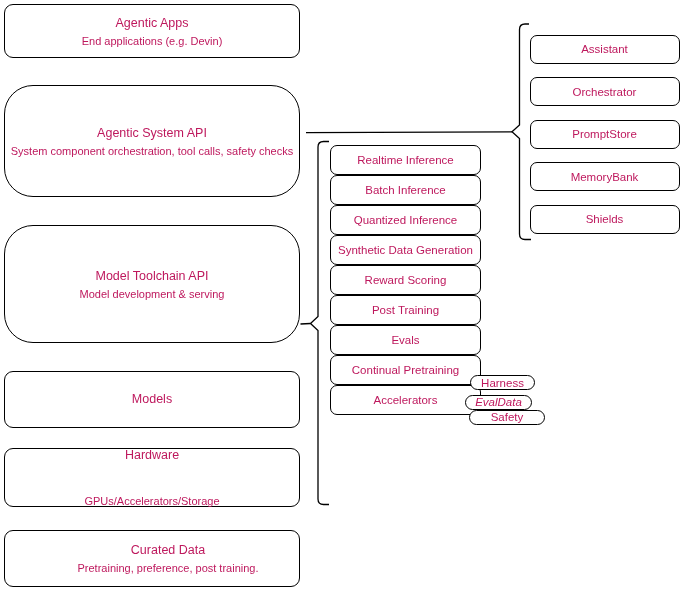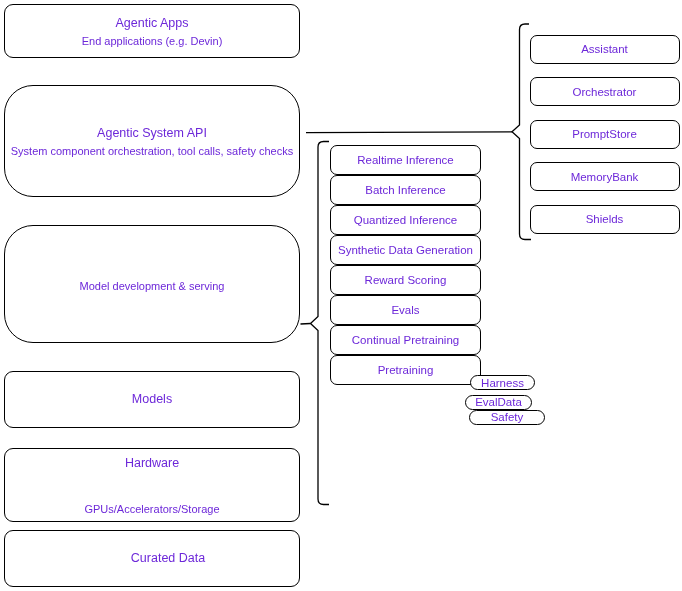--- a/index.html
+++ b/index.html
@@ -2,21 +2,21 @@
 <html><head>
 <meta charset="utf-8">
 <style>
   html, body { margin: 0; padding: 0; background: #ffffff; }
   .canvas {
     position: relative;
     width: 682px;
     height: 591px;
     background: #ffffff;
     font-family: "Liberation Sans", "DejaVu Sans", sans-serif;
-    color: #6d28d9;
+    color: #be185d;
     overflow: hidden;
   }
   svg.overlay {
     position: absolute;
     left: 0; top: 0;
     width: 682px; height: 591px;
     pointer-events: none;
   }
   .stackbox {
     position: absolute;
@@ -33,21 +33,21 @@
   }
   .stackbox .title   { font-size: 12.5px; line-height: 15px; white-space: nowrap; }
   .stackbox .subtitle{ font-size: 11px;  line-height: 12px; margin-top: 4px; white-space: nowrap; }
   .r-small { border-radius: 9px; }
   .r-big   { border-radius: 29px; }
 
   .s0 { top: 4px;   height: 54px; }
   .s1 { top: 85px;  height: 112px; }
   .s2 { top: 225px; height: 118px; }
   .s3 { top: 371px; height: 57px; }
-  .s4 { top: 448px; height: 74px; gap: 28px; }
+  .s4 { top: 448px; height: 59px; gap: 28px; }
   .s5 { top: 530px; height: 57px; padding-left: 32px; }
 
   .mid-col {
     position: absolute;
     left: 330px; top: 145px;
     width: 151px;
     display: flex;
     flex-direction: column;
     gap: 0;
   }
@@ -81,21 +81,21 @@
     border-radius: 8px;
     background: #ffffff;
     display: flex;
     align-items: center;
     justify-content: center;
     font-size: 11.5px;
     white-space: nowrap;
     z-index: 3;
   }
   .pill-harness  { left: 470px; top: 375px;   width: 65px; }
-  .pill-evaldata { left: 465px; top: 394.5px; width: 67px; }
+  .pill-evaldata { left: 465px; top: 394.5px; width: 67px; font-style: italic; }
   .pill-safety   { left: 469px; top: 409.5px; width: 76px; text-align: right; }
 </style>
 </head>
 <body>
 
 <div class="canvas">
 
   <svg class="overlay" viewBox="0 0 682 591">
 
     <path d="M 306 132.6 L 512 131.8" stroke="#000000" stroke-width="1.3" fill="none"></path>
@@ -109,42 +109,45 @@
 
   <div class="stackbox s0 r-small">
     <div class="title">Agentic Apps</div>
     <div class="subtitle">End applications (e.g. Devin)</div>
   </div>
   <div class="stackbox s1 r-big">
     <div class="title">Agentic System API</div>
     <div class="subtitle">System component orchestration, tool calls, safety checks</div>
   </div>
   <div class="stackbox s2 r-big">
+    <div class="title">Model Toolchain API</div>
     <div class="subtitle">Model development &amp; serving</div>
   </div>
   <div class="stackbox s3 r-small">
     <div class="title">Models</div>
   </div>
   <div class="stackbox s4 r-small">
     <div class="title">Hardware</div>
     <div class="subtitle">GPUs/Accelerators/Storage</div>
   </div>
   <div class="stackbox s5 r-small">
     <div class="title">Curated Data</div>
+    <div class="subtitle">Pretraining, preference, post training.</div>
   </div>
 
   <div class="mid-col">
     <div class="node">Realtime Inference</div>
     <div class="node">Batch Inference</div>
     <div class="node">Quantized Inference</div>
     <div class="node">Synthetic Data Generation</div>
     <div class="node">Reward Scoring</div>
+    <div class="node">Post Training</div>
     <div class="node">Evals</div>
     <div class="node">Continual Pretraining</div>
-    <div class="node">Pretraining</div>
+    <div class="node">Accelerators</div>
   </div>
 
   <div class="pill pill-harness">Harness</div>
   <div class="pill pill-evaldata">EvalData</div>
   <div class="pill pill-safety">Safety</div>
 
   <div class="right-col">
     <div class="node">Assistant</div>
     <div class="node">Orchestrator</div>
     <div class="node">PromptStore</div>

